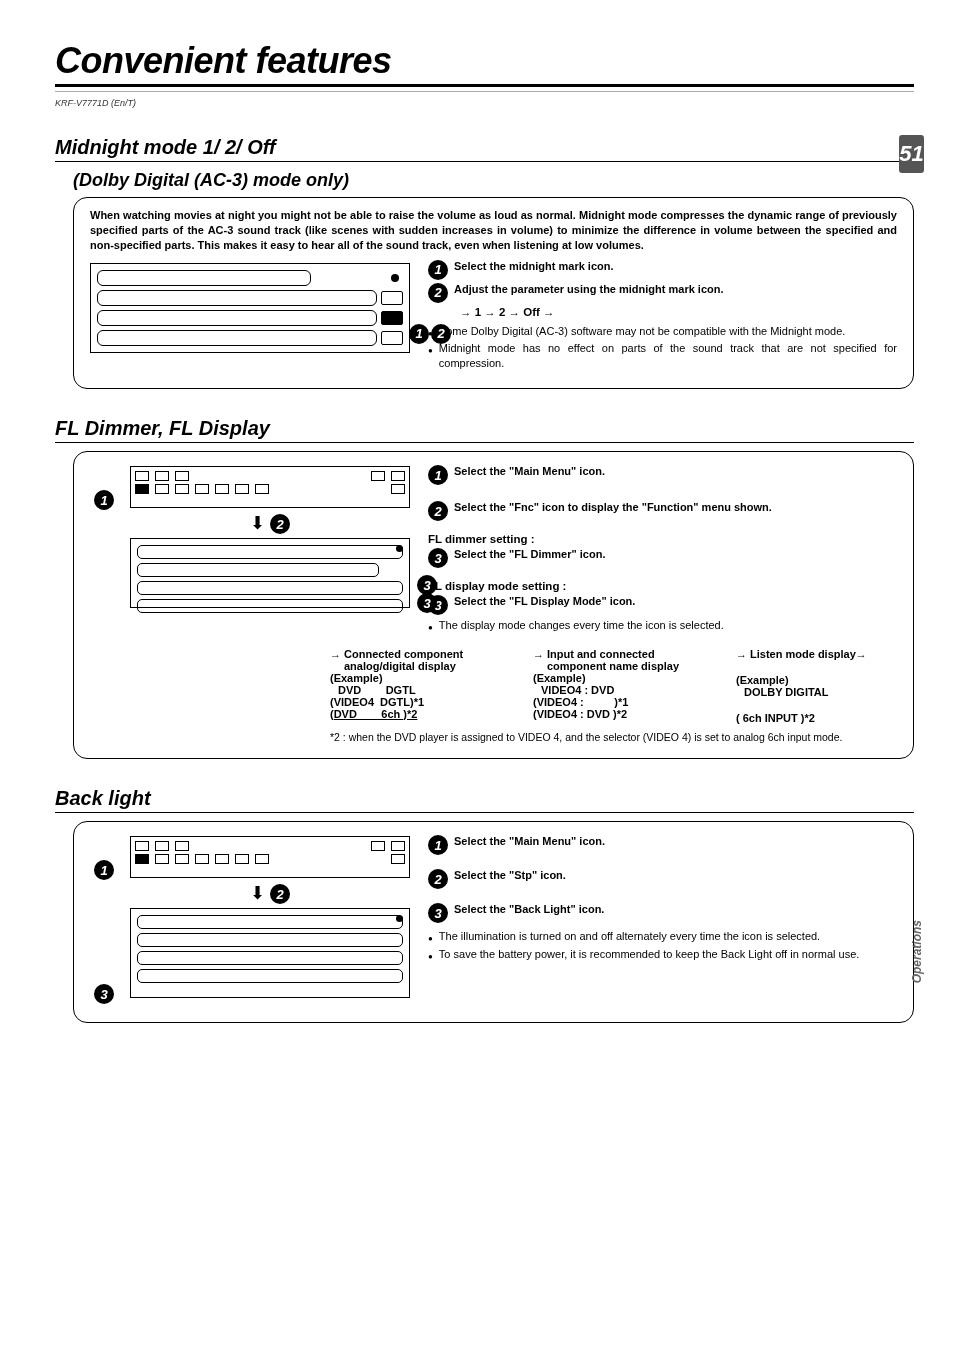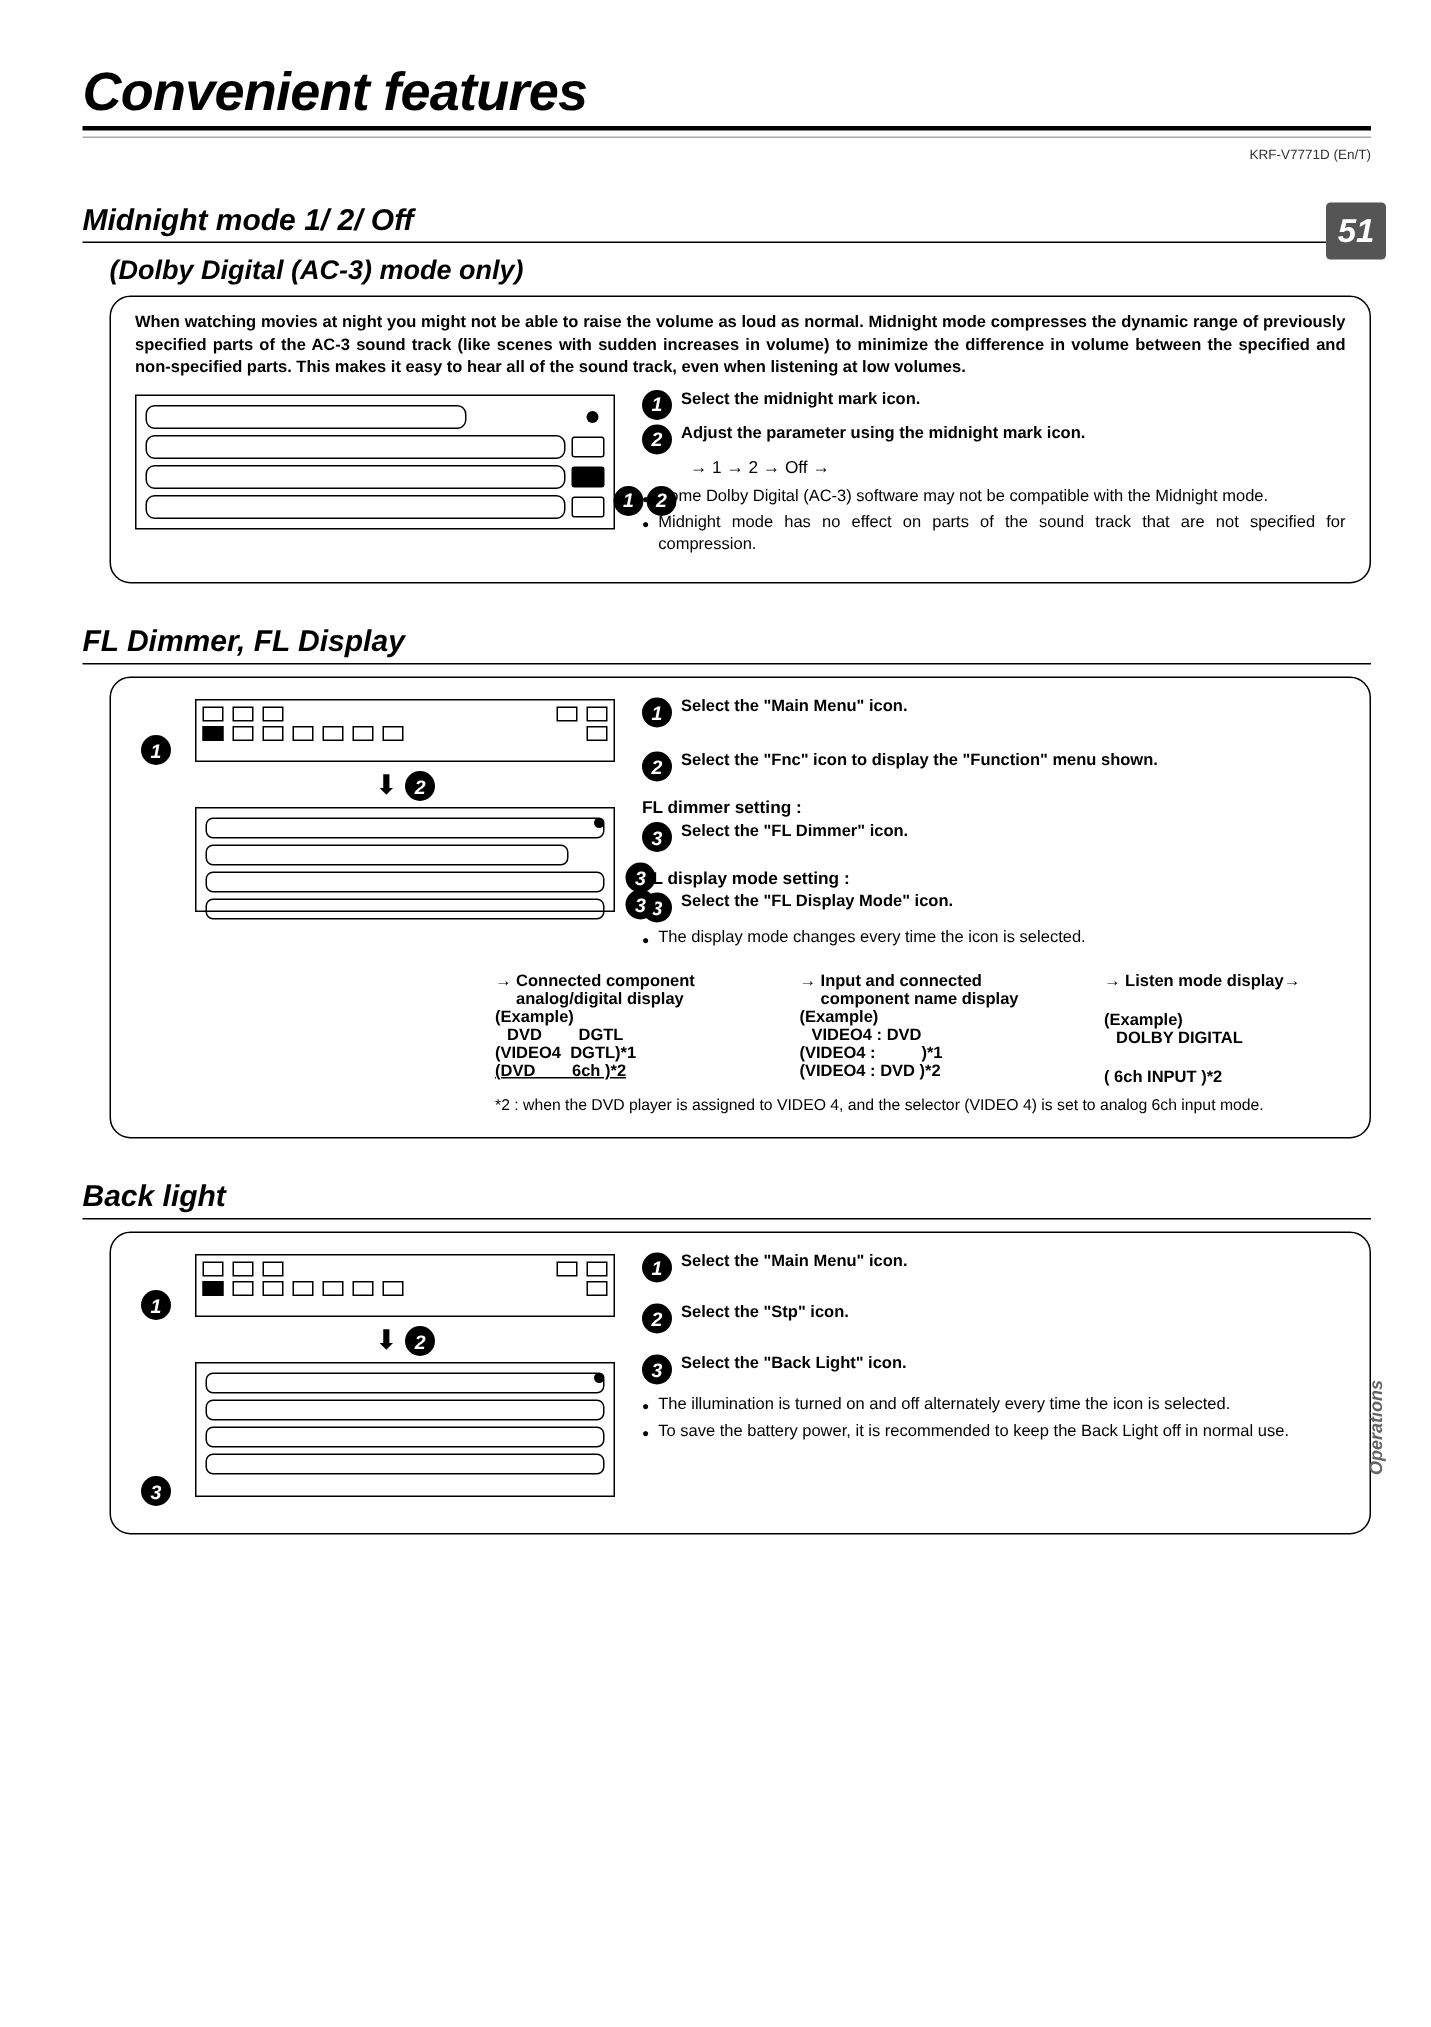--- a/index.html
+++ b/index.html
@@ -24,30 +24,31 @@
     height: 3px;
     background: #000;
     margin-bottom: 4px;
   }
   .title-rule-thin {
     height: 1px;
     background: #aaa;
     margin-bottom: 6px;
   }
   .doc-id {
-    text-align: right;
+    text-align: left;
     font-size: 9px;
     color: #333;
     margin-bottom: 17px;
+    font-style: italic;
   }
   .page-num-tab {
     position: absolute;
     right: 30px;
     top: 135px;
-    width: 40px;
+    width: 25px;
     height: 38px;
     background: #555;
     color: #fff;
     font-style: italic;
     font-weight: bold;
     font-size: 22px;
     display: flex;
     align-items: center;
     justify-content: center;
     border-radius: 3px;
@@ -114,21 +115,21 @@
     background: #000;
     color: #fff;
     font-weight: bold;
     font-style: italic;
     font-size: 13px;
     align-items: center;
     justify-content: center;
   }
   .step-line { display: flex; align-items: flex-start; gap: 6px; margin: 3px 0; }
   .step-line .txt { font-weight: bold; font-size: 11px; }
-  .indent-seq { margin-left: 32px; font-weight: normal; font-size: 11.5px; }
+  .indent-seq { margin-left: 32px; font-weight: bold; font-size: 11.5px; }
   .bullet-list { margin: 6px 0 0 0; }
   .bullet-item { display: flex; gap: 6px; margin: 3px 0; font-size: 11px; line-height:1.35; text-align:justify;}
   .bullet-dot::before { content: "●"; font-size: 8px; position: relative; top:1px;}
   .subhead-bold { font-weight: bold; font-size: 11.5px; margin-top: 12px; }
   .fl-table { display:flex; gap:42px; margin: 12px 0 6px 240px; font-size:11px;}
   .fl-col { flex:1; }
   .fl-arrow::before { content: "→ "; font-weight:bold;}
   .fl-b { font-weight:bold; }
   .footnotes { font-size: 10.5px; margin-left: 240px; line-height:1.35;}
   .side-tab {

